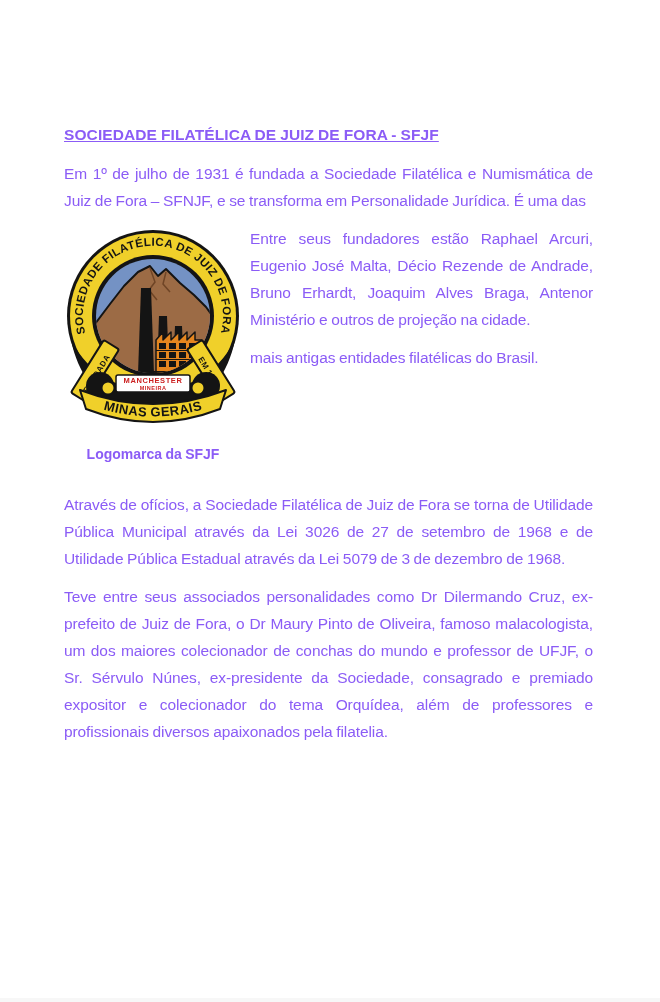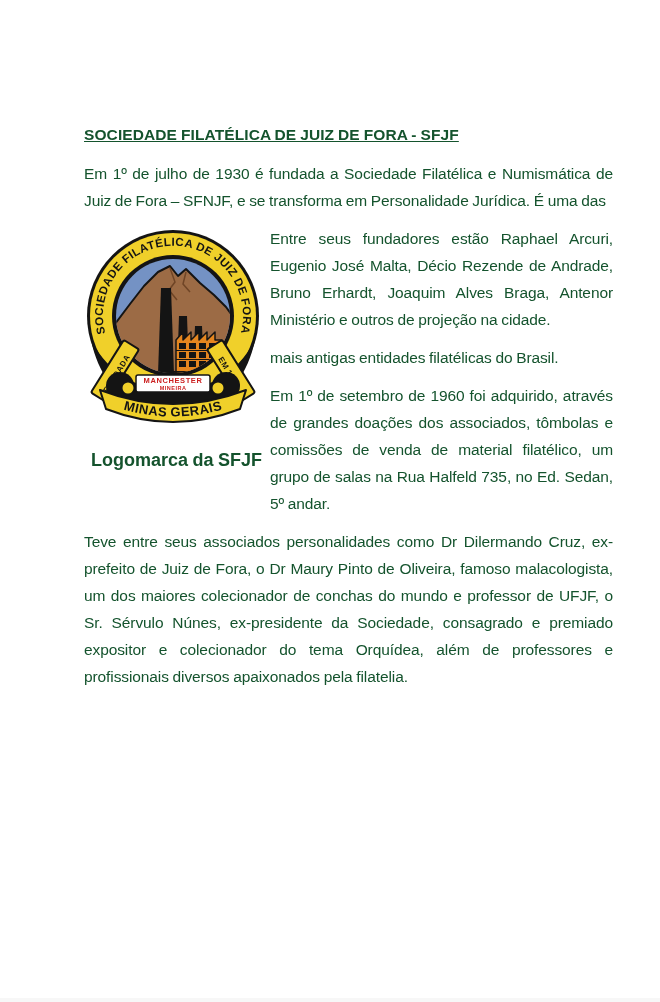--- a/index.html
+++ b/index.html
@@ -9,24 +9,24 @@
   }
   body {
     width: 660px;
     height: 1002px;
     position: relative;
     overflow: hidden;
     font-family: "Liberation Sans", "DejaVu Sans", sans-serif;
   }
   .page {
     position: absolute;
-    left: 84px;
+    left: 64px;
     top: 121px;
     width: 529px;
-    color: #14532d;
+    color: #8b5cf6;
     font-size: 15.5px;
     line-height: 27px;
     text-align: justify;
     letter-spacing: -0.1px;
     word-spacing: -0.5px;
   }
   .doc-title {
     font-size: 15.5px;
     font-weight: bold;
     text-decoration: underline;
@@ -37,46 +37,46 @@
   .para { margin: 0 0 11px 0; }
   .clear-float { clear: left; }
   .logo-float {
     float: left;
     width: 178px;
     margin: 3px 8px 0 0;
     padding-bottom: 28px;
     text-align: center;
   }
   .logo-caption {
-    font-size: 18px;
+    font-size: 14px;
     font-weight: bold;
     line-height: 17px;
-    margin-top: 8px;
-    text-align: right;
+    margin-top: 2px;
+    text-align: center;
     letter-spacing: 0;
   }
   svg text {
     font-family: "Liberation Sans", "DejaVu Sans", sans-serif;
   }
   .outline { stroke: #141414; stroke-linejoin: round; }
   .bottom-strip {
     position: absolute;
     left: 0; bottom: 0;
     width: 660px; height: 4px;
     background: #f7f7f7;
   }
 </style>
 </head>
 <body>
 
 <div class="page">
 
   <h1 class="doc-title">SOCIEDADE FILATÉLICA DE JUIZ DE FORA - SFJF</h1>
 
-  <p class="para">Em 1º de julho de 1930 é fundada a Sociedade Filatélica e Numismática de Juiz de Fora – SFNJF, e se transforma em Personalidade Jurídica. É uma das</p>
+  <p class="para">Em 1º de julho de 1931 é fundada a Sociedade Filatélica e Numismática de Juiz de Fora – SFNJF, e se transforma em Personalidade Jurídica. É uma das</p>
 
   <div class="logo-float">
     <svg width="178" height="208" viewBox="0 0 178 208" aria-hidden="true">
       <defs>
         <clipPath id="discClip">
             <circle cx="89" cy="88" r="57"></circle>
           </clipPath>
         <path id="arcTextPath" d="M 25.6 117.4 A 70 70 0 1 1 152.4 117.4" fill="none"></path>
         <path id="leftRibbonPath" d="M 18 174 L 52 120" fill="none"></path>
         <path id="rightRibbonPath" d="M 126 118 L 160 174" fill="none"></path>
@@ -155,21 +155,21 @@
       <text x="89" y="155" font-size="7.5" font-weight="bold" text-anchor="middle" letter-spacing="0.6" fill="#cc2222">MANCHESTER</text>
       <text x="89" y="162" font-size="5.5" font-weight="bold" text-anchor="middle" letter-spacing="0.5" fill="#cc2222">MINEIRA</text>
     </svg>
     <div class="logo-caption">Logomarca da SFJF</div>
   </div>
 
   <p class="para">Entre seus fundadores estão Raphael Arcuri, Eugenio José Malta, Décio Rezende de Andrade, Bruno Erhardt, Joaquim Alves Braga, Antenor Ministério e outros de projeção na cidade.</p>
 
   <p class="para">mais antigas entidades filatélicas do Brasil.</p>
 
-  <p class="para">Em 1º de setembro de 1960 foi adquirido, através de grandes doações dos associados, tômbolas e comissões de venda de material filatélico, um grupo de salas na Rua Halfeld 735, no Ed. Sedan, 5º andar.</p>
 
+  <p class="para clear-float">Através de ofícios, a Sociedade Filatélica de Juiz de Fora se torna de Utilidade Pública Municipal através da Lei 3026 de 27 de setembro de 1968 e de Utilidade Pública Estadual através da Lei 5079 de 3 de dezembro de 1968.</p>
 
   <p class="para">Teve entre seus associados personalidades como Dr Dilermando Cruz, ex-prefeito de Juiz de Fora, o Dr Maury Pinto de Oliveira, famoso malacologista, um dos maiores colecionador de conchas do mundo e professor de UFJF, o Sr. Sérvulo Núnes, ex-presidente da Sociedade, consagrado e premiado expositor e colecionador do tema Orquídea, além de professores e profissionais diversos apaixonados pela filatelia.</p>
 
 
 </div>
 
 <div class="bottom-strip"></div>
 
 </body></html>

